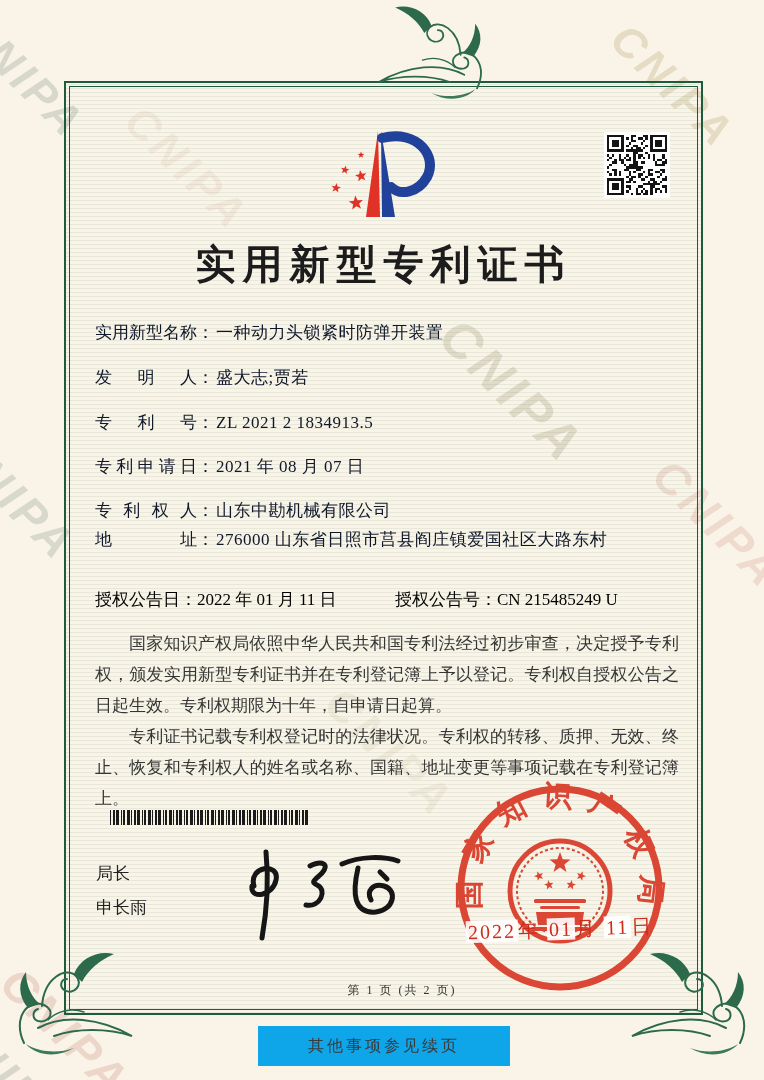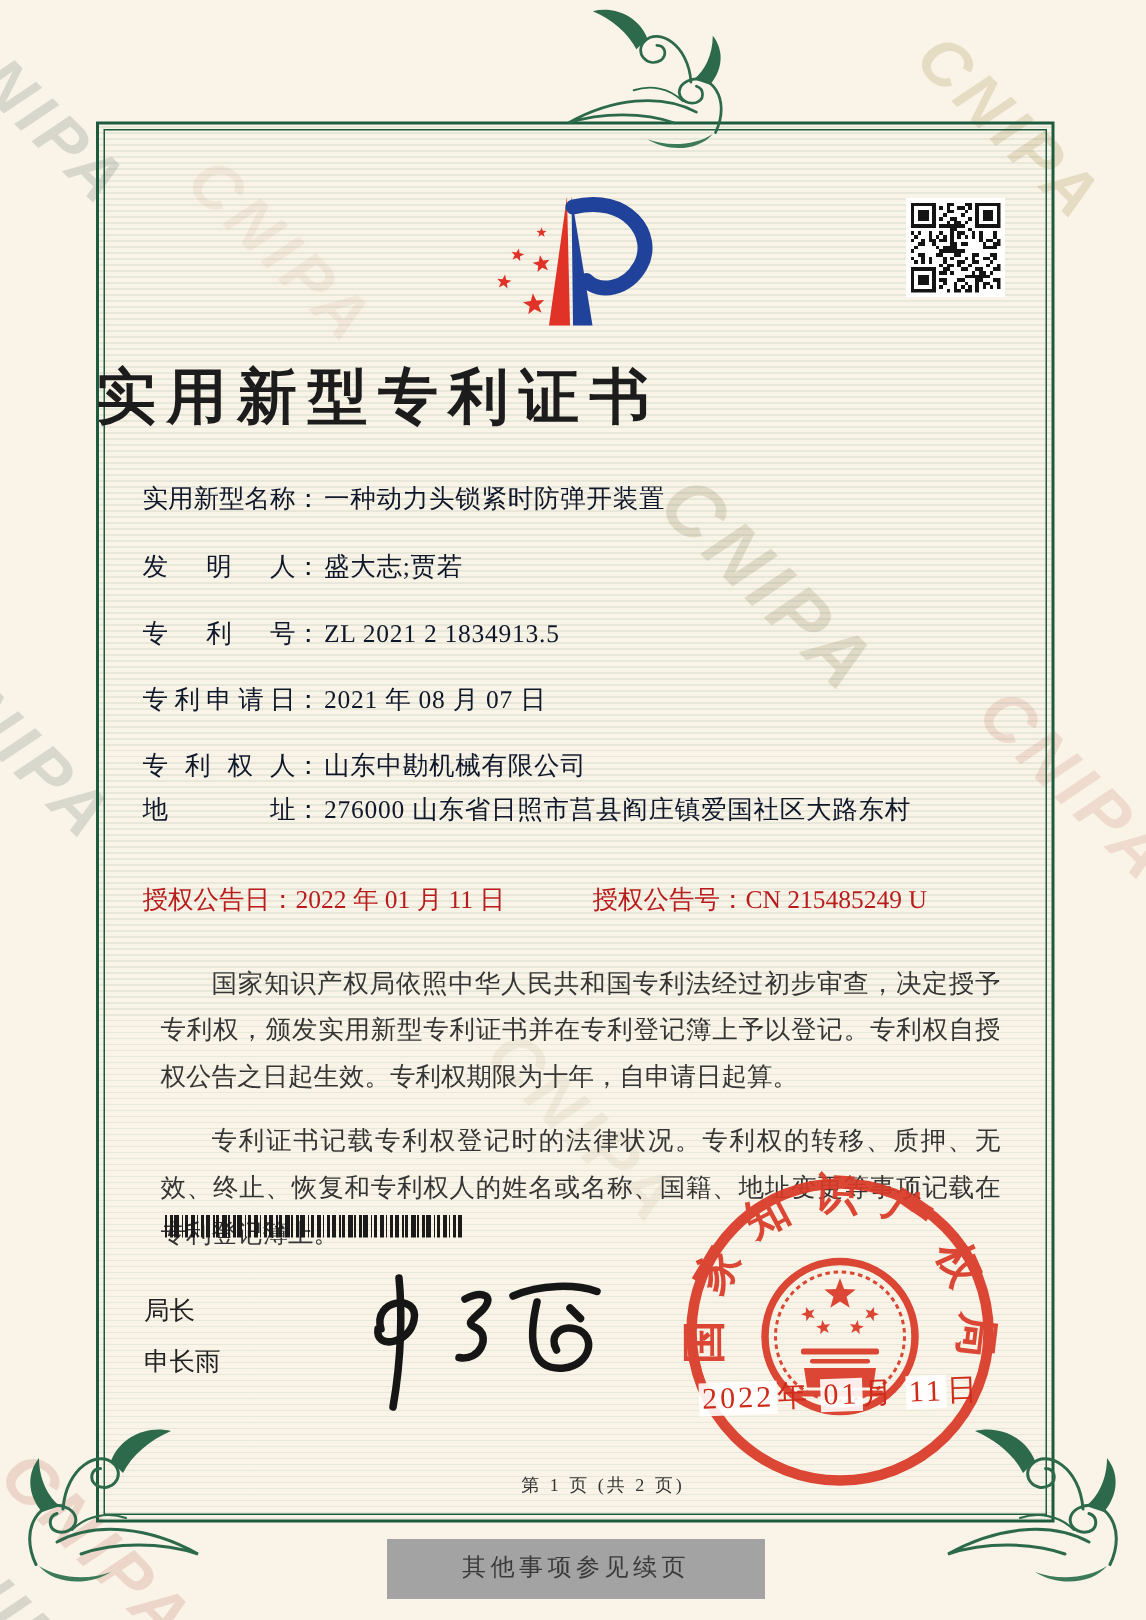--- a/index.html
+++ b/index.html
@@ -31,52 +31,52 @@
     background:repeating-linear-gradient(0deg, rgba(44,106,75,0.085) 0 1px, transparent 1px 4px);
     z-index:1;
   }
   .frame::before{
     content:"";position:absolute;inset:3px;border:1px solid #1d5a3e;pointer-events:none;
   }
   .layer{position:absolute;inset:0;z-index:2;}
   .certno{position:absolute;left:96px;top:128px;font-size:17px;letter-spacing:1px;color:#333;}
   .title{
     position:absolute;left:64px;top:237px;width:639px;
-    text-align:left;font-size:40px;font-weight:bold;
+    text-align:center;font-size:40px;font-weight:bold;
     letter-spacing:7px;color:#1c1c1c;
   }
   .frow{position:absolute;left:95px;font-size:17px;color:#0f172a;white-space:nowrap;}
   .flabel{display:inline-block;width:102px;text-align:justify;text-align-last:justify;}
   .fcolon{display:inline-block;}
   .fvalue{margin-left:2px;letter-spacing:0.5px;}
-  .grantrow{position:absolute;left:95px;top:588px;font-size:17px;white-space:nowrap;color:#b91c1c;}
+  .grantrow{position:absolute;left:95px;top:588px;font-size:17px;white-space:nowrap;color:#000000;}
   .grant2{position:absolute;left:300px;top:0;}
   .paras{
     position:absolute;left:95px;top:628px;width:584px;
     font-size:17px;line-height:31px;text-align:justify;color:#353535;
   }
-  .paras p{margin:12px;text-indent:2em;}
+  .paras p{margin:0;text-indent:2em;}
   .barcode{position:absolute;left:110px;top:810px;width:198px;height:15px;z-index:2;}
   .signer-title{position:absolute;left:96px;top:862px;font-size:17px;font-family:"Liberation Sans","DejaVu Sans",sans-serif;color:#222;}
   .signer-name{position:absolute;left:96px;top:896px;font-size:17px;font-family:"Liberation Sans","DejaVu Sans",sans-serif;color:#222;}
   .signature{position:absolute;left:218px;top:846px;z-index:2;}
   .seal{position:absolute;left:450px;top:778px;z-index:3;opacity:0.93;}
   .sealdate{
     position:absolute;left:466px;top:916px;z-index:4;
     font-size:20px;color:#cf2b1b;letter-spacing:2px;white-space:nowrap;
     transform:rotate(-2deg);
   }
   .sealdate .chip{background:rgba(255,255,255,0.9);padding:0 2px;}
   .pageinfo{
     position:absolute;left:48px;top:982px;width:708px;text-align:center;
     font-size:12px;letter-spacing:2px;color:#333;z-index:2;
   }
   .contnote{
     position:absolute;left:258px;top:1026px;width:252px;height:40px;
-    background:#a3a3a3;z-index:3;
+    background:#0ea5e9;z-index:3;
     text-align:center;line-height:40px;font-size:16px;letter-spacing:3px;color:#3a3a3a;
   }
   .flo{position:absolute;z-index:2;pointer-events:none;}
   .qr{position:absolute;left:604px;top:132px;z-index:2;background:#fff;padding:3px;}
   .logo{position:absolute;left:318px;top:127px;z-index:2;}
 </style>
 </head>
 <body>
 
 <div class="page">

